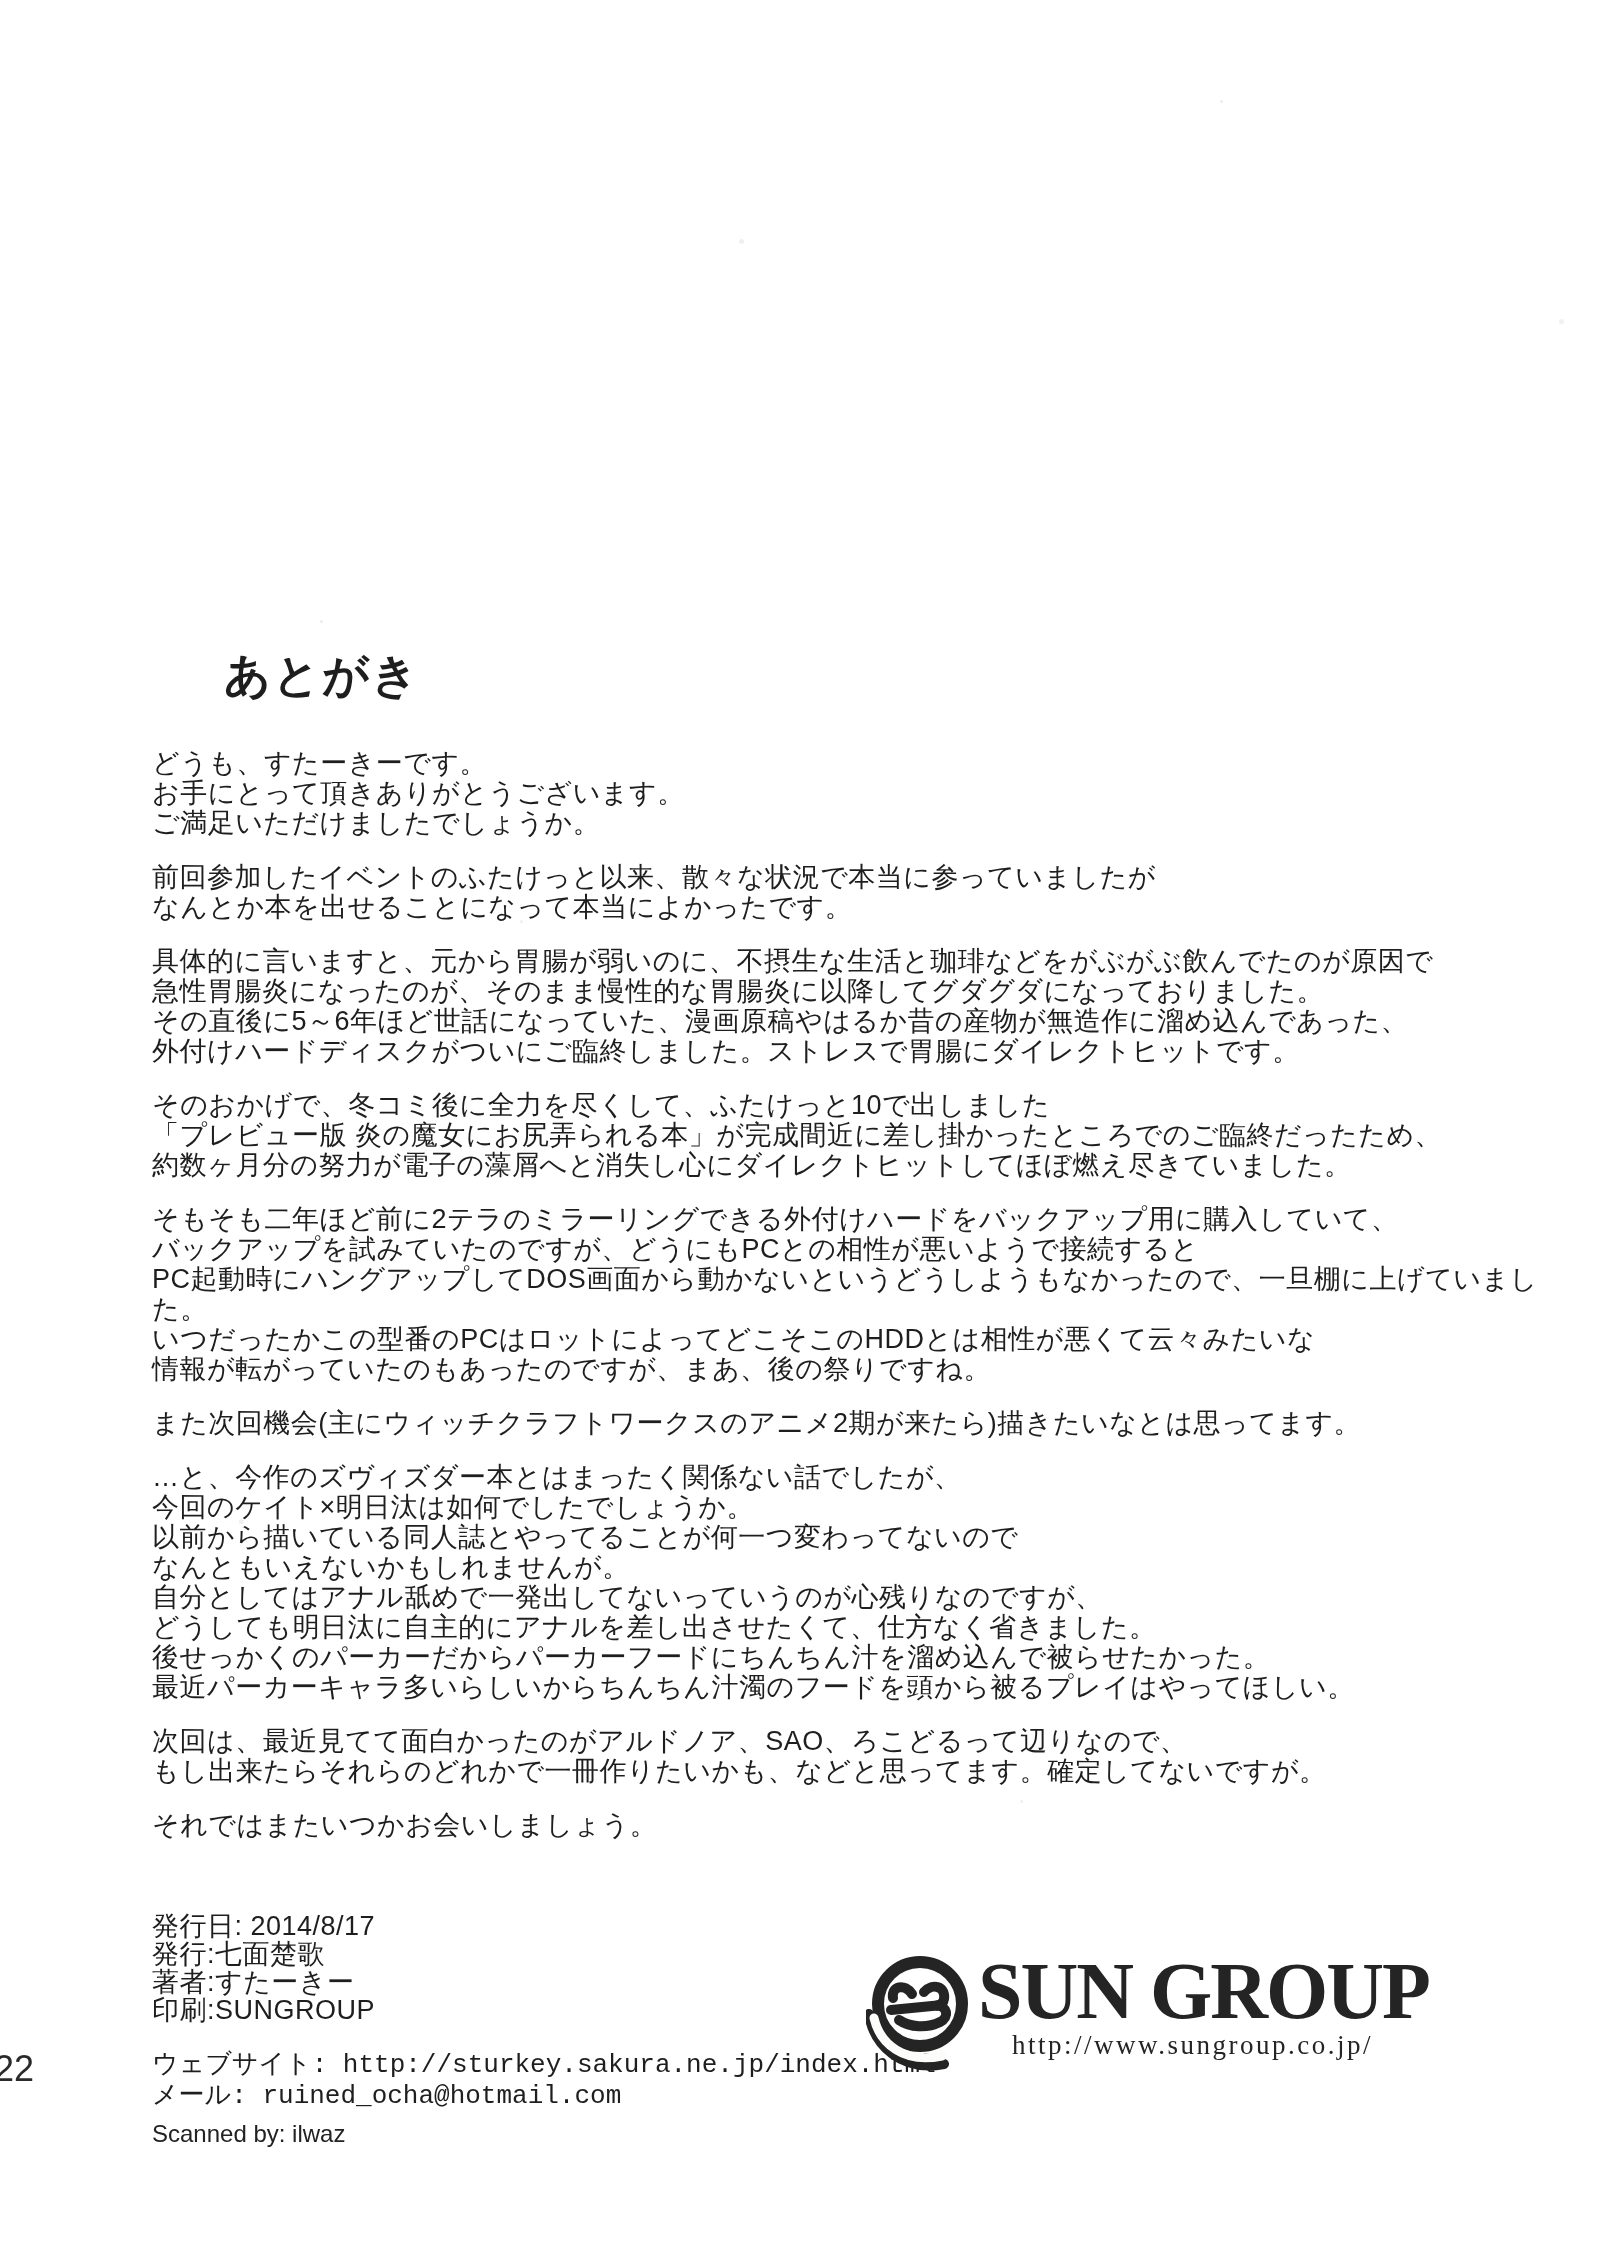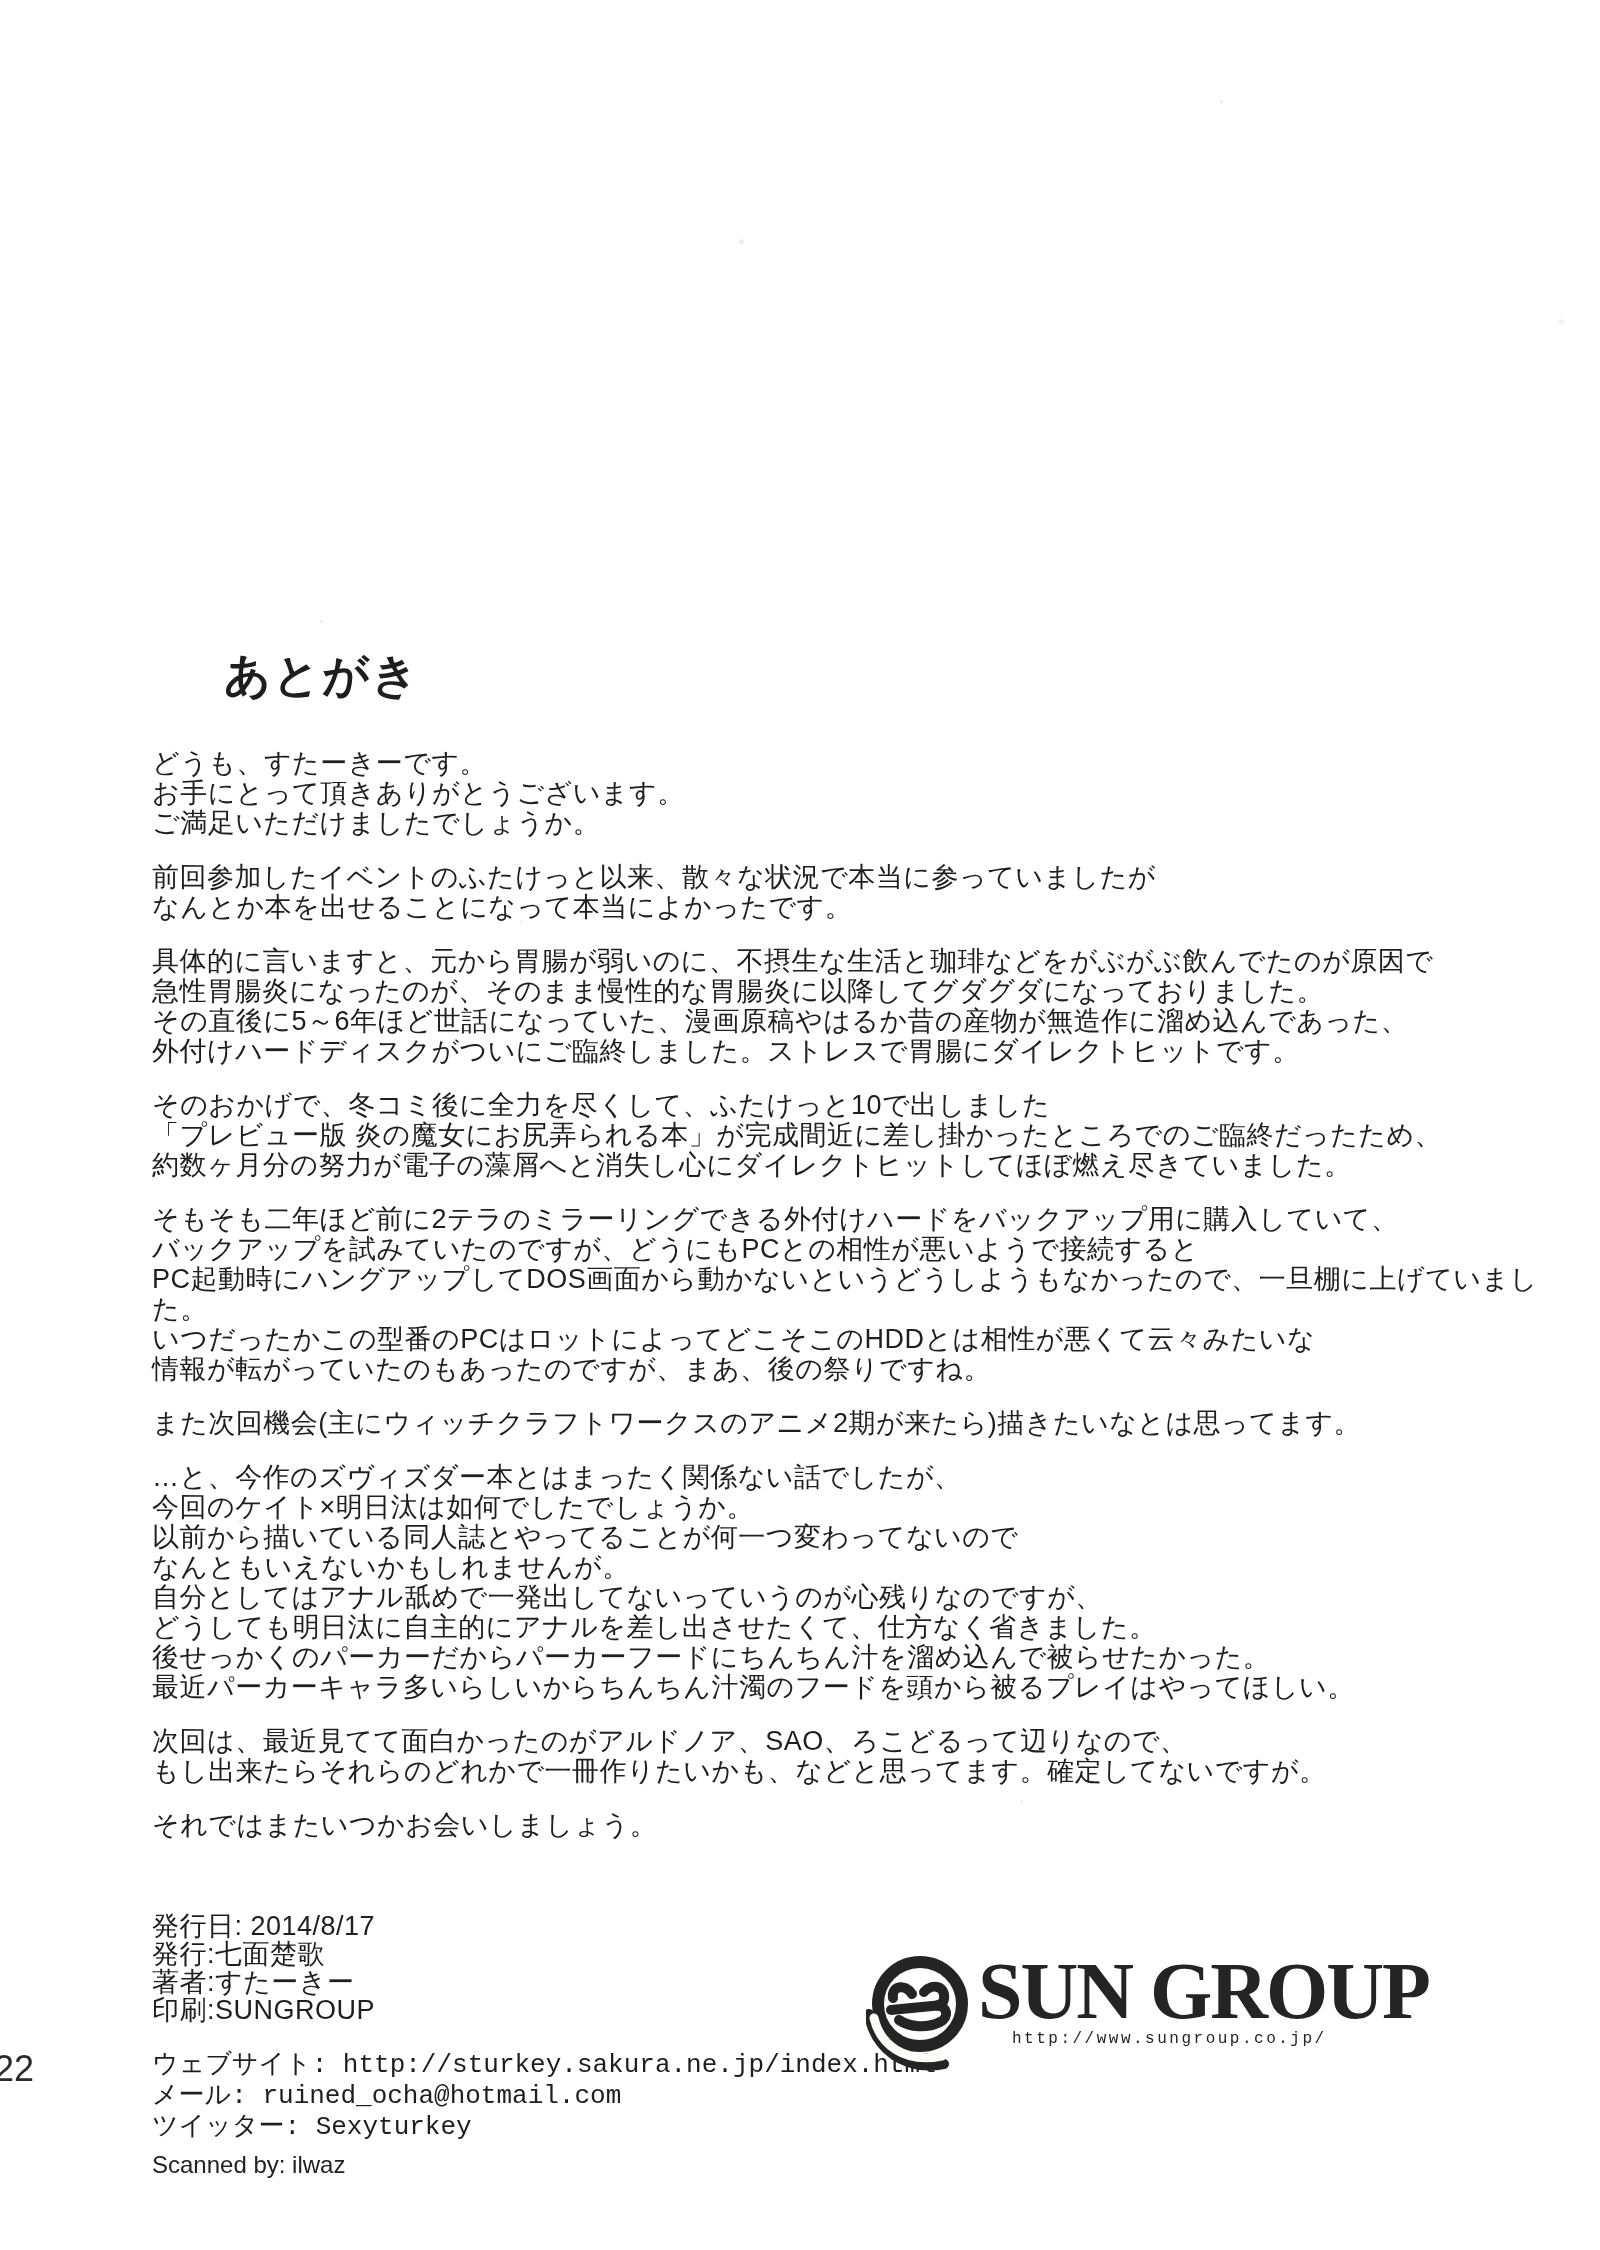--- a/index.html
+++ b/index.html
@@ -79,22 +79,22 @@
   .logoname{
     font-family:"Liberation Serif",serif;
     font-weight:700;
     font-size:80px;
     line-height:78px;
     letter-spacing:-2px;
     color:#242424;
     white-space:nowrap;
   }
   .logourl{
-    font-family:Liberation Mono, monospace;
-    font-size:16px;
+    font-family:Liberation Serif, serif;
+    font-size:27px;
     letter-spacing:2.5px;
     color:#242424;
     margin:0 0 0 34px;
     white-space:nowrap;
   }
 </style>
 </head>
 <body>
 
 <div class="page">
@@ -138,21 +138,20 @@
     <div class="colophon">
         <div class="coline">発行日: 2014/8/17</div>
         <div class="coline">発行:七面楚歌</div>
         <div class="coline">著者:すたーきー</div>
         <div class="coline">印刷:SUNGROUP</div>
       </div>
 
     <div class="contact">
         <div class="ctline">ウェブサイト: http://sturkey.sakura.ne.jp/index.html</div>
         <div class="ctline">メール: ruined_ocha@hotmail.com</div>
-        <div class="ctline">ツイッター: Sexyturkey</div>
       </div>
 
     <div class="scan">Scanned by: ilwaz</div>
   </div>
 
   <div class="pagenum">22</div>
 
   <div class="logo">
     <svg width="112" height="124" viewBox="0 0 112 124" fill="none" xmlns="http://www.w3.org/2000/svg">
 

